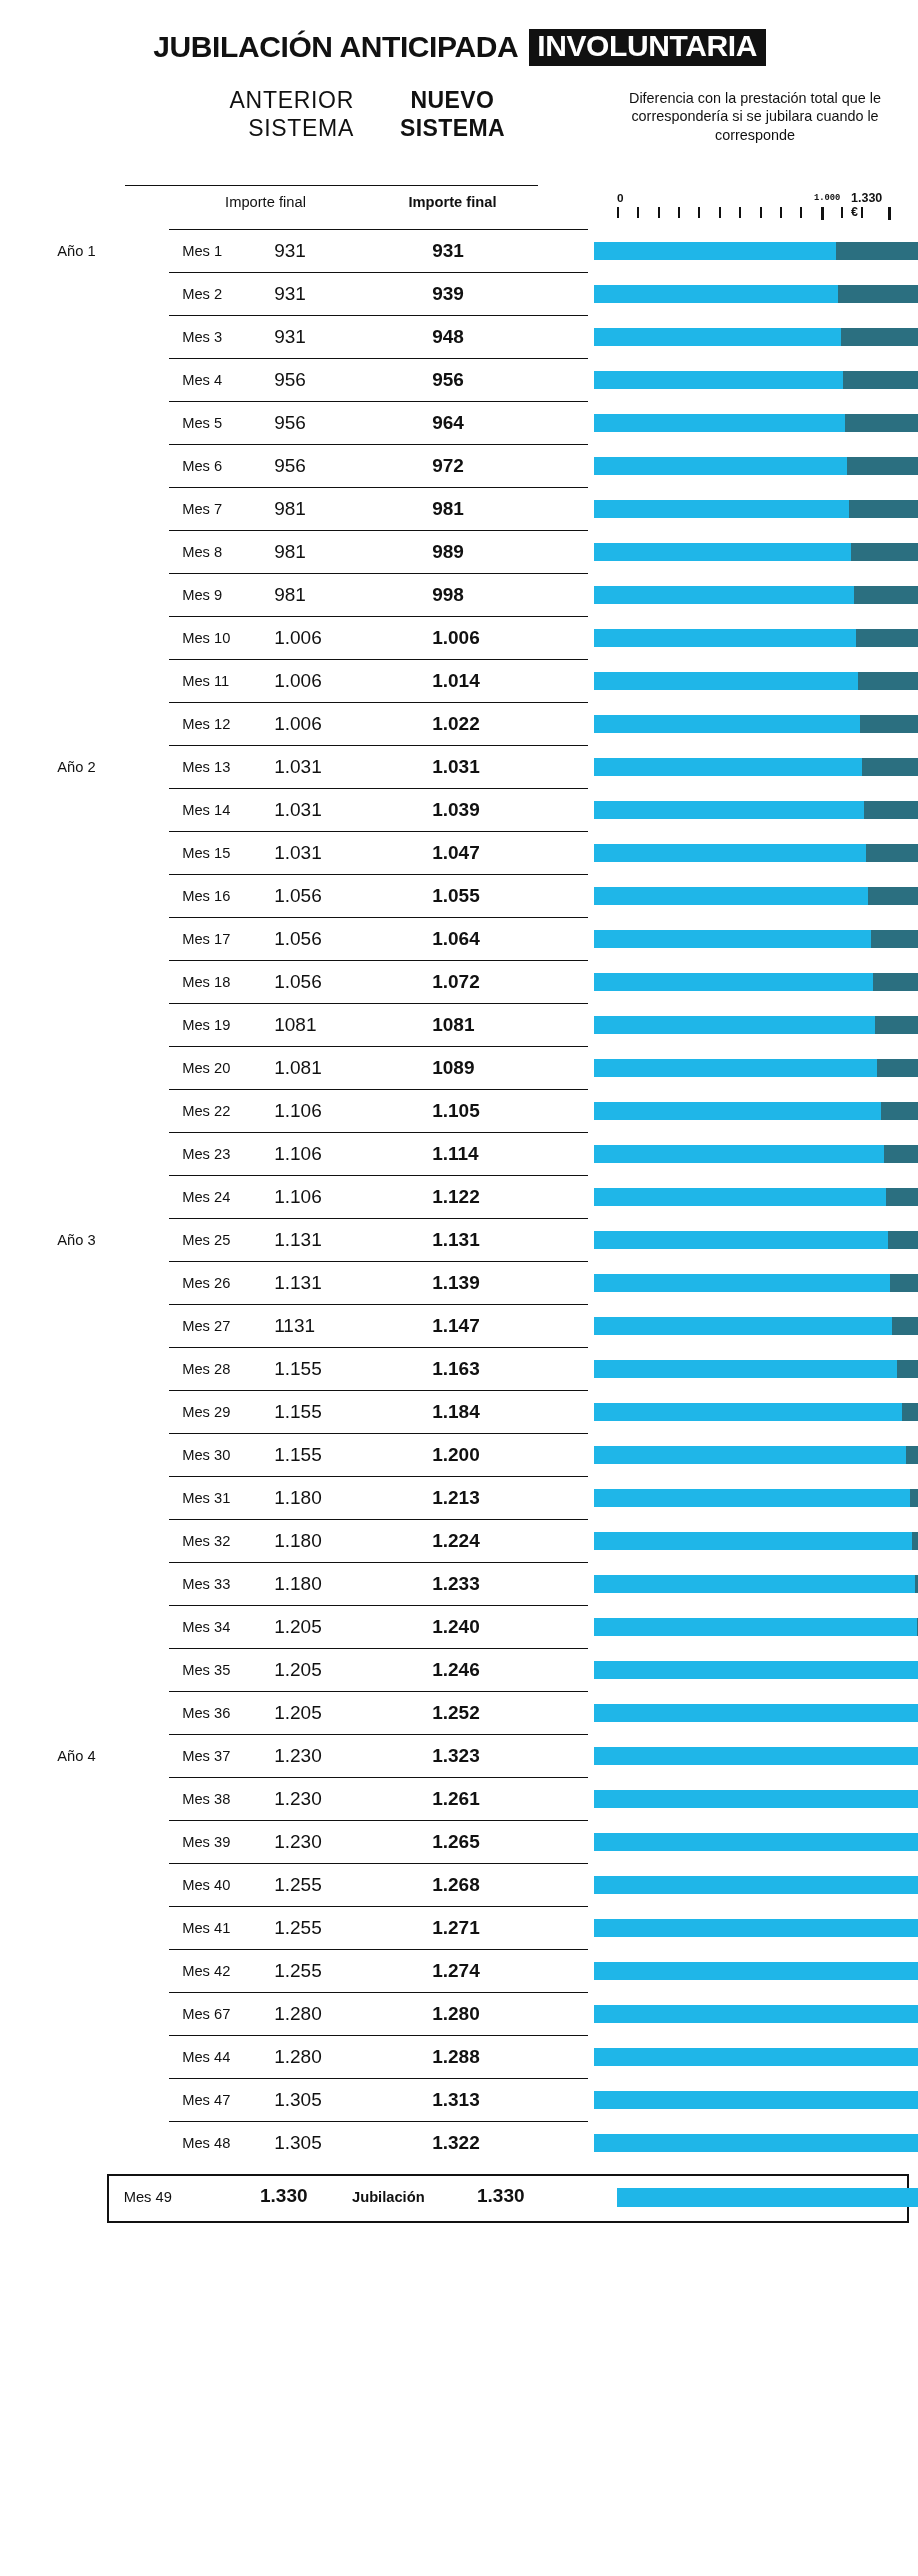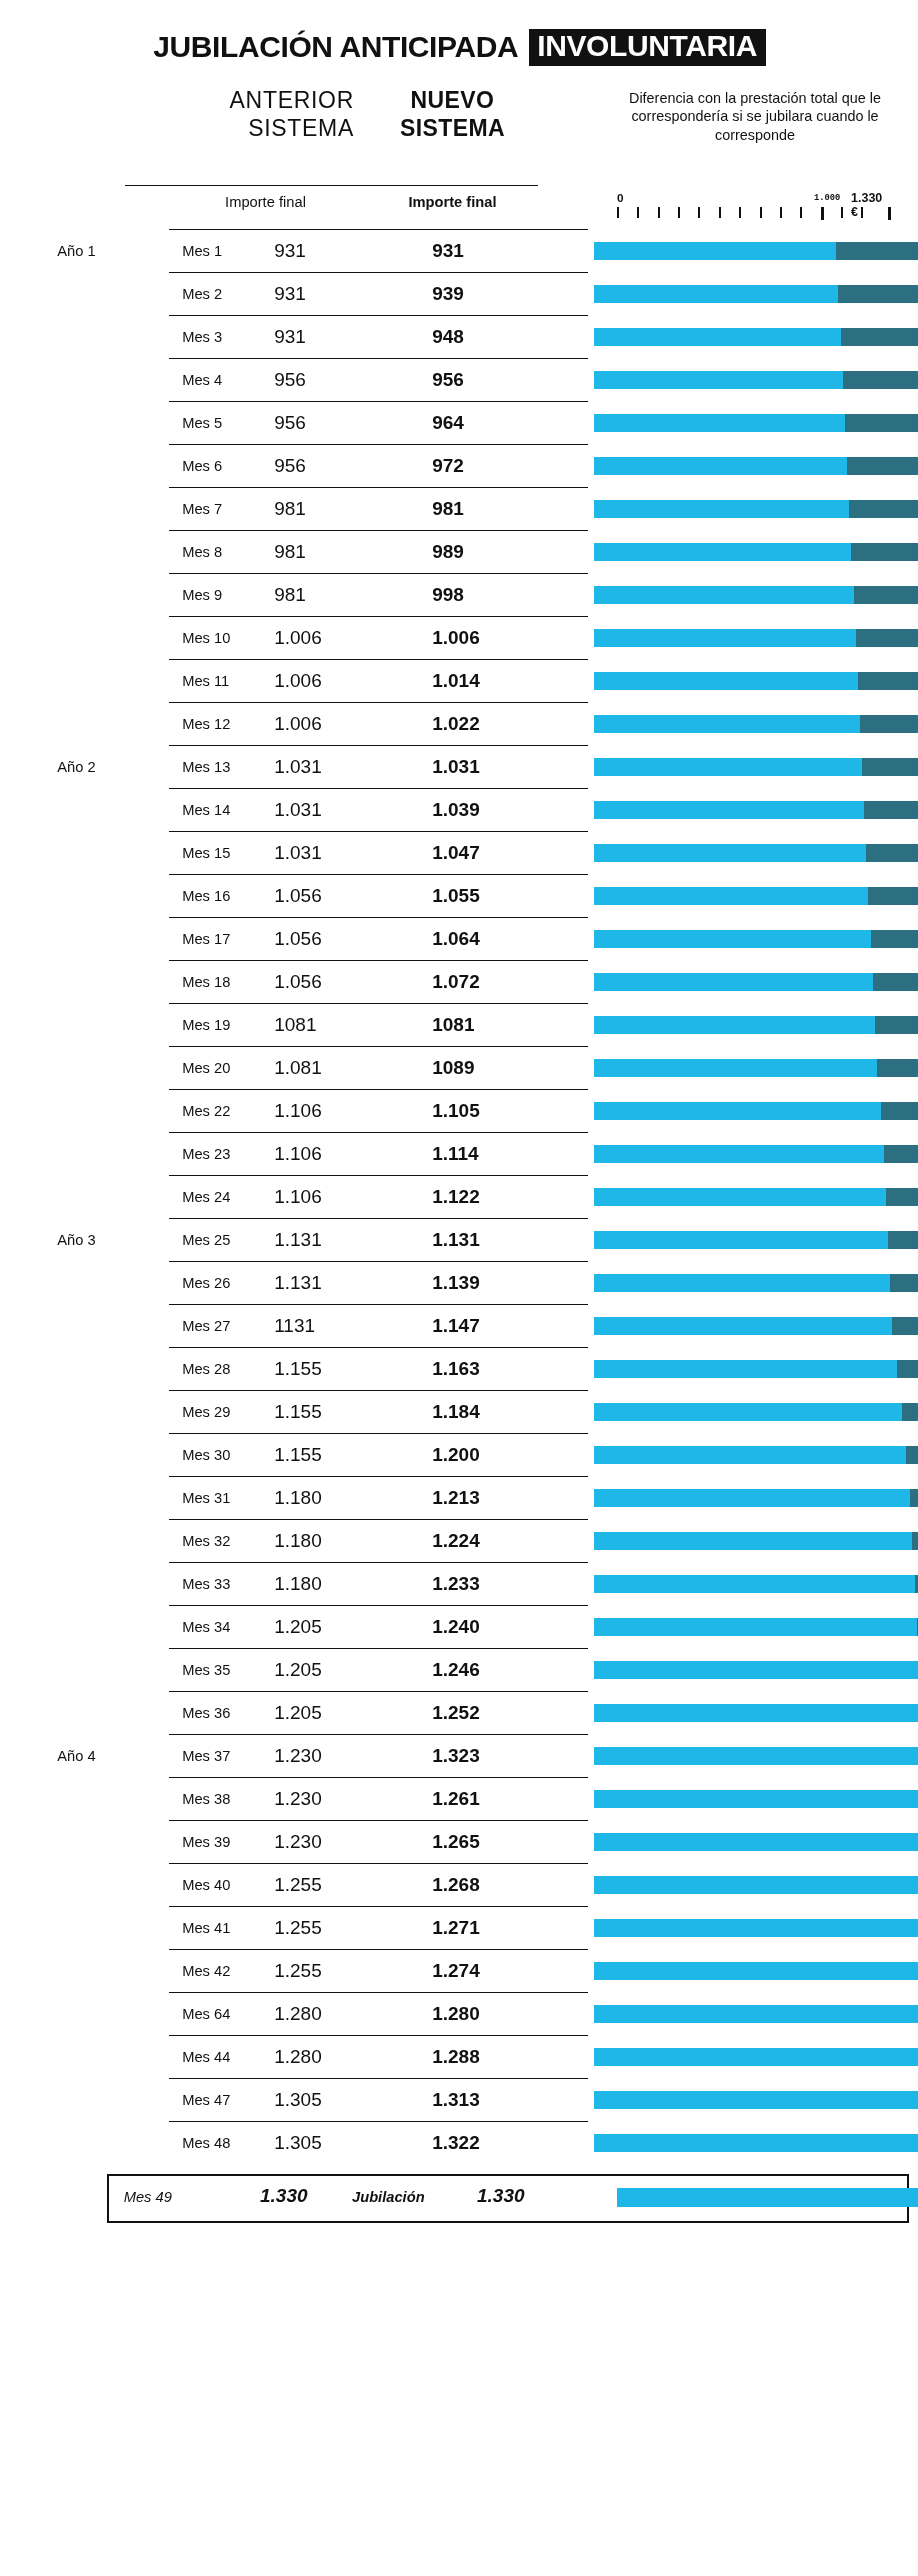--- a/index.html
+++ b/index.html
@@ -193,21 +193,20 @@
     margin-top:10.3px;
     margin-left:107px;
     margin-right:10.3px;
     border:2.9px solid #111;
     height:49px;
     box-sizing:border-box;
   }
   .final-inner{
     position:relative;
     height:43px;
-    font-style:italic;
   }
   .final-mes{
     position:absolute; left:14.7px; top:13.2px;
     font-size:14.7px; color:#111;
   }
   .final-ant{
     position:absolute; left:151px; top:9.6px;
     font-size:19px; font-weight:bold; color:#111;
   }
   .final-jub{
@@ -802,21 +801,21 @@
           <td class="c-bar">
             <div class="barcell">
               <div class="bar" style="width: 346px; background: rgb(31, 182, 232);">
                 <div class="rest" style="width: 14.6px; background: rgb(43, 111, 128);"></div>
               </div>
             </div>
           </td>
         </tr>
         <tr class="row">
           <td class="c-year"><span class="year-lbl"></span></td>
-          <td class="c-mes"><span class="mes-lbl">Mes 64</span></td>
+          <td class="c-mes"><span class="mes-lbl">Mes 67</span></td>
           <td class="c-ant"><span class="val-ant">1.280</span></td>
           <td class="c-new"><span class="val-new">1.280</span></td>
           <td class="c-bar">
             <div class="barcell">
               <div class="bar" style="width: 346px; background: rgb(31, 182, 232);">
                 <div class="rest" style="width: 13px; background: rgb(43, 111, 128);"></div>
               </div>
             </div>
           </td>
         </tr>

